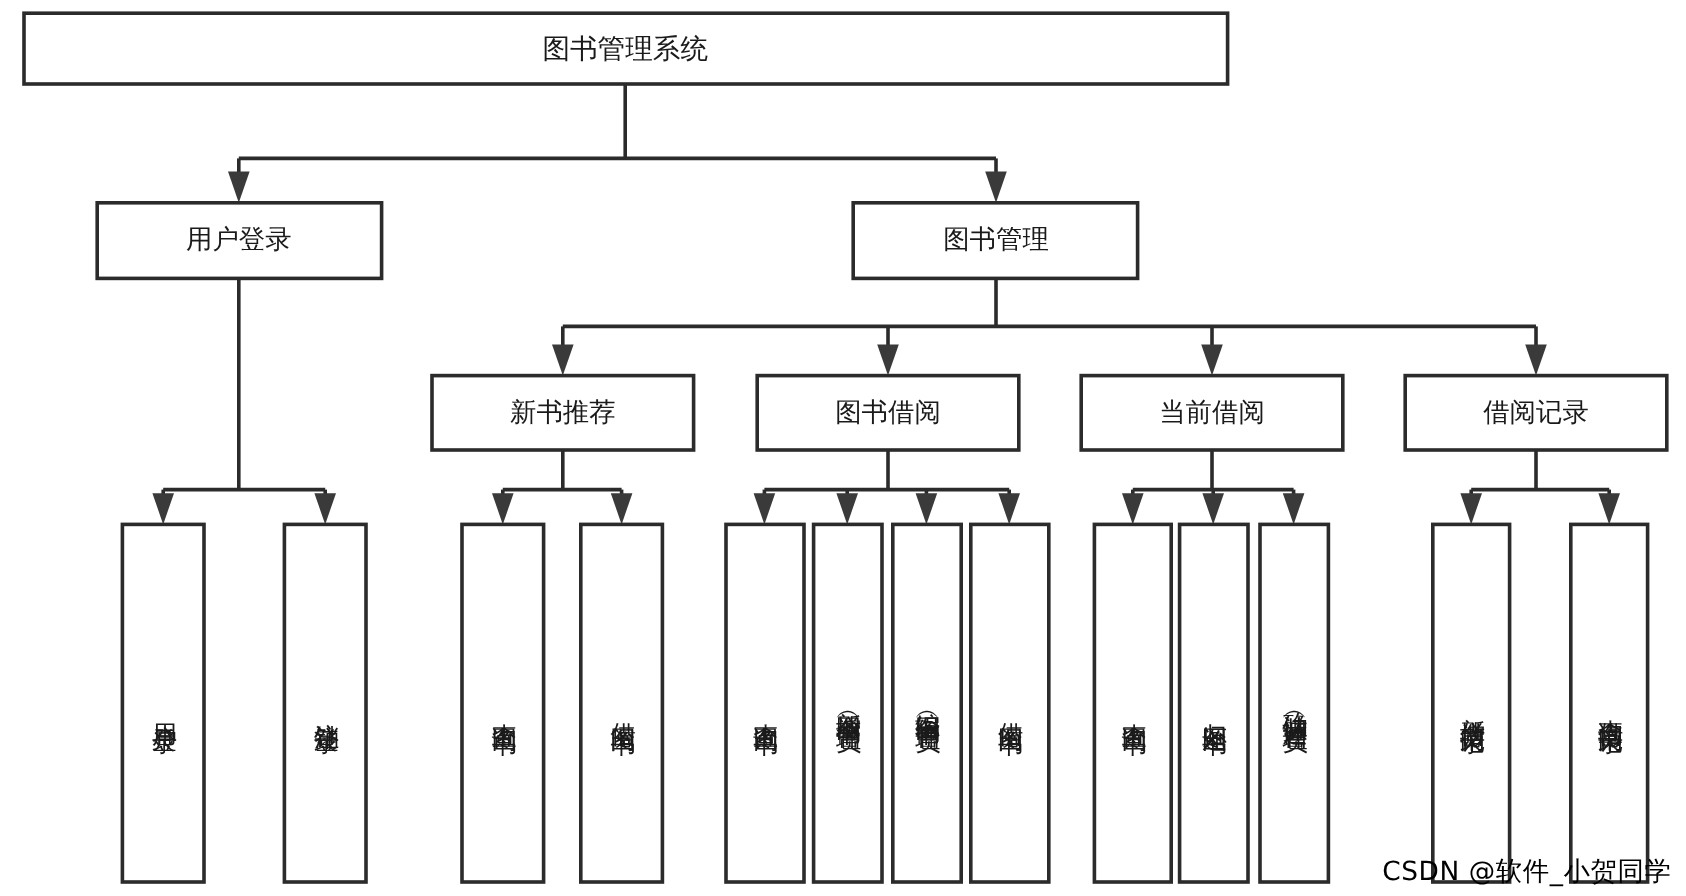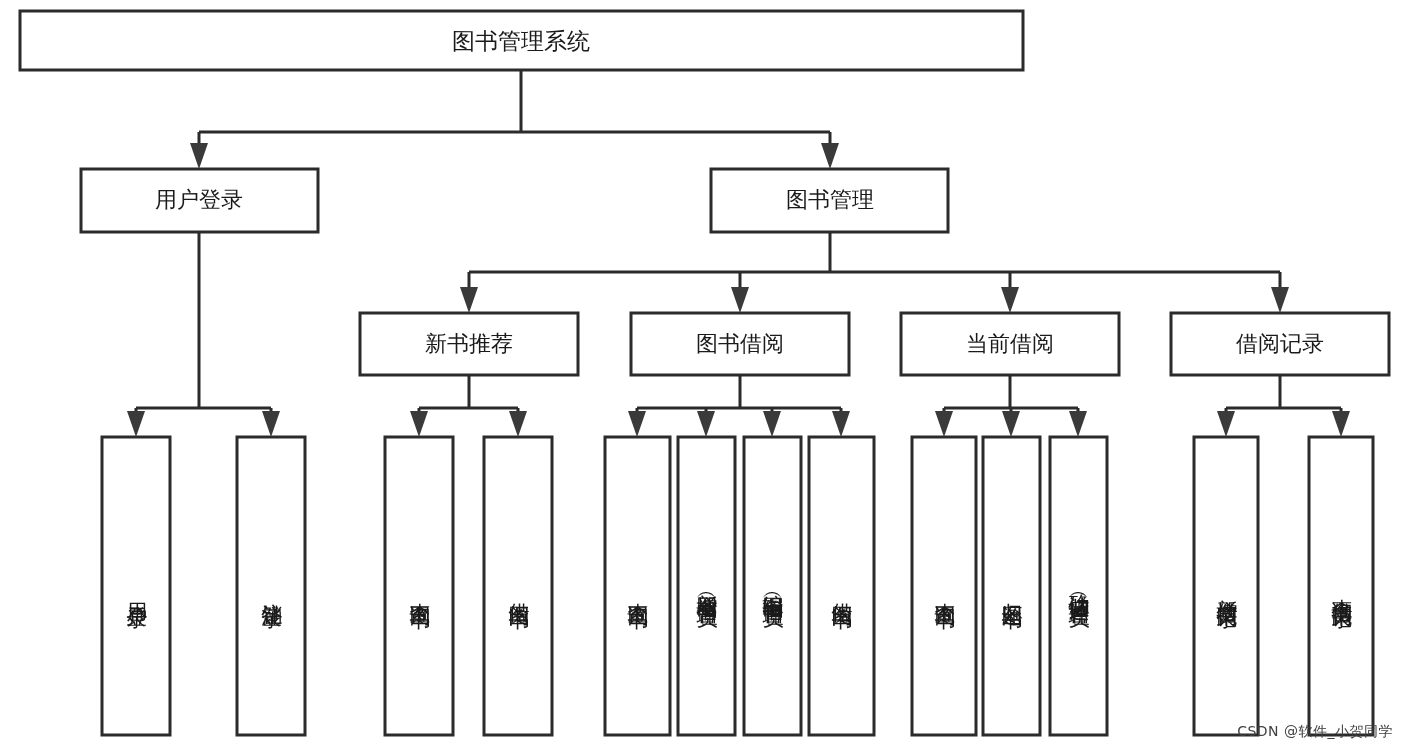--- a/index.html
+++ b/index.html
@@ -59,22 +59,22 @@
     writing-mode: vertical-rl;
     glyph-orientation-vertical: 0;
     text-orientation: upright;
     letter-spacing: 2px;
     text-anchor: middle;
   }
   .watermark {
     position: absolute;
     right: 12px;
     bottom: 6px;
-    font-size: 14px;
-    color: #404040;
+    font-size: 22px;
+    color: #000000;
     font-family: "DejaVu Sans", "Liberation Sans", sans-serif;
     white-space: nowrap;
     letter-spacing: 0.5px;
     pointer-events: none;
   }
 </style>
 </head>
 <body>
 
 <div id="diagram-root">

